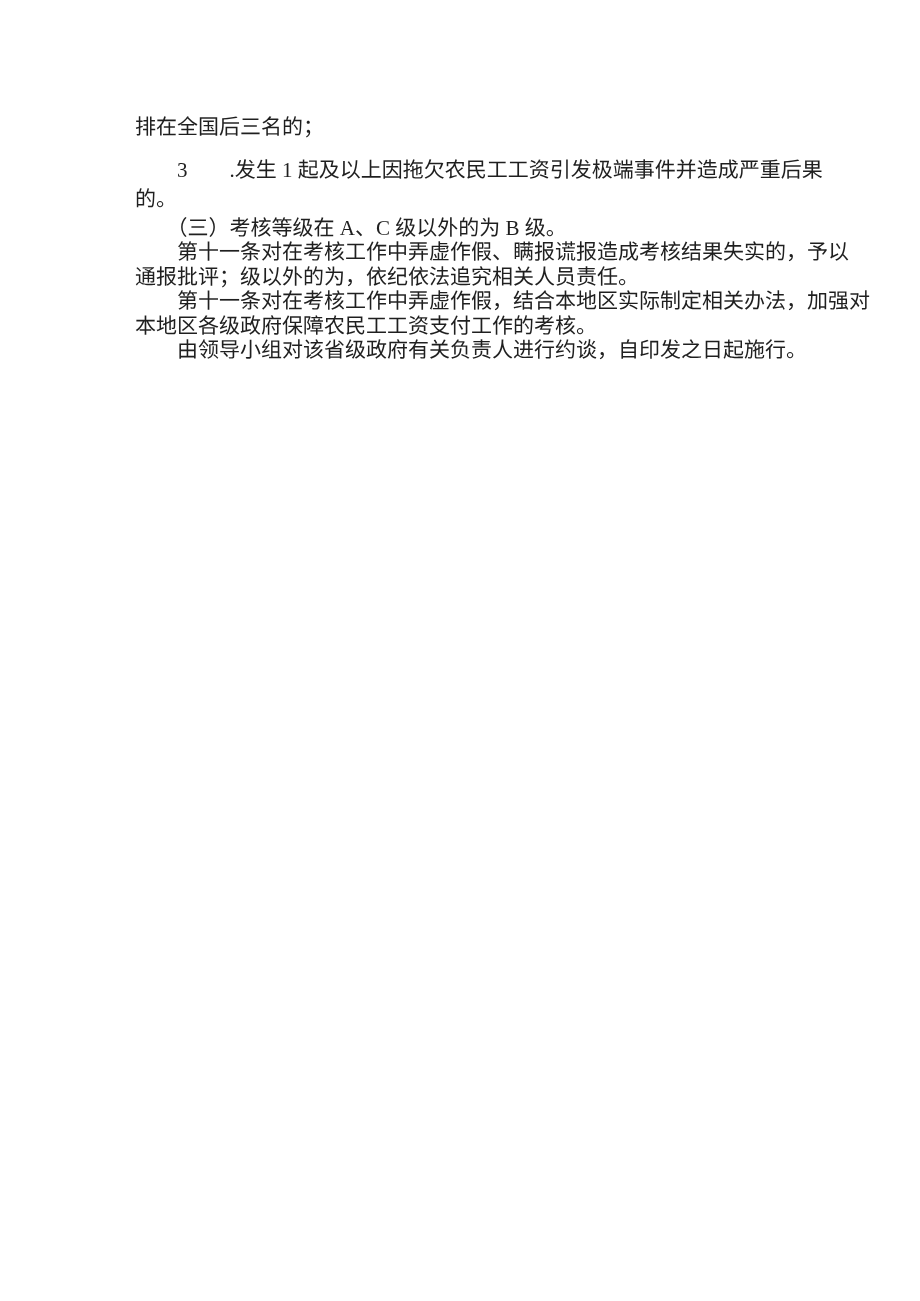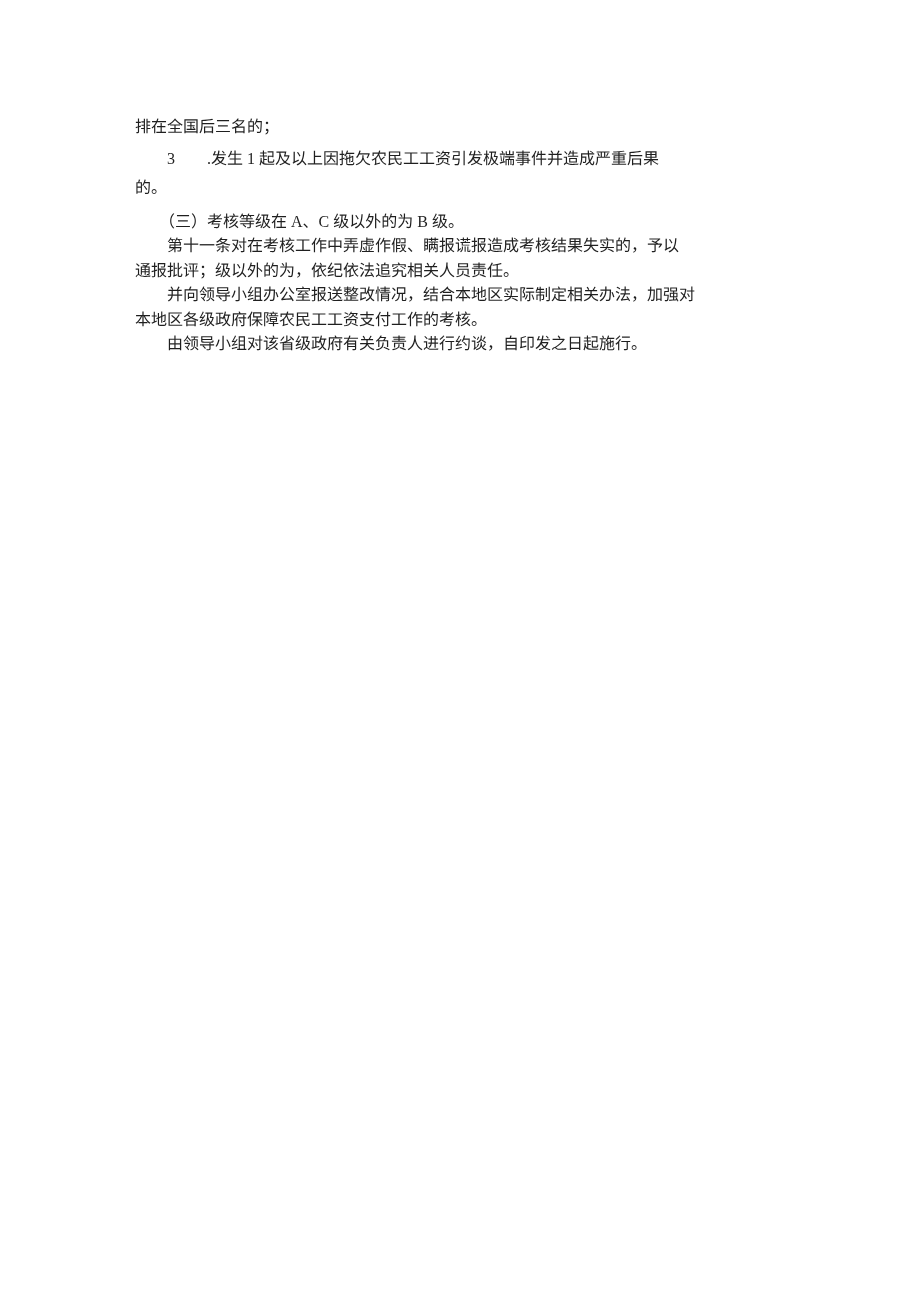--- a/index.html
+++ b/index.html
@@ -13,47 +13,47 @@
     height: 1301px;
     background: #ffffff;
     overflow: hidden;
   }
   .text-block {
     position: absolute;
     left: 135px;
     top: 115px;
     width: 660px;
     font-family: "Liberation Serif", "DejaVu Serif", serif;
-    font-size: 16px;
+    font-size: 21px;
     line-height: 24.5px;
     color: #1f1f1f;
     text-align: left;
   }
   .para {
     margin: 0;
     white-space: pre;        
     letter-spacing: 0px;
   }
   .para.item-loose {         
     line-height: 29.5px;
-    margin-top: 4px;
+    margin-top: 16px;
   }
   .para.space-before {       
-    margin-top: 7px;
+    margin-top: 1px;
   }
 </style>
 </head>
 <body>
 
 <div class="page">
   <div class="text-block">
 
   <div class="para">排在全国后三名的；</div>
       <div class="para item-loose">　　3　　.发生 1 起及以上因拖欠农民工工资引发极端事件并造成严重后果
 的。</div>
       <div class="para space-before">　　（三）考核等级在 A、C 级以外的为 B 级。</div>
       <div class="para">　　第十一条对在考核工作中弄虚作假、瞒报谎报造成考核结果失实的，予以
 通报批评；级以外的为，依纪依法追究相关人员责任。</div>
-      <div class="para">　　并向领导小组办公室报送整改情况，结合本地区实际制定相关办法，加强对
+      <div class="para">　　第十一条对在考核工作中弄虚作假，结合本地区实际制定相关办法，加强对
 本地区各级政府保障农民工工资支付工作的考核。</div>
       <div class="para">　　由领导小组对该省级政府有关负责人进行约谈，自印发之日起施行。</div>
     </div>
 </div>
 
 </body></html>

